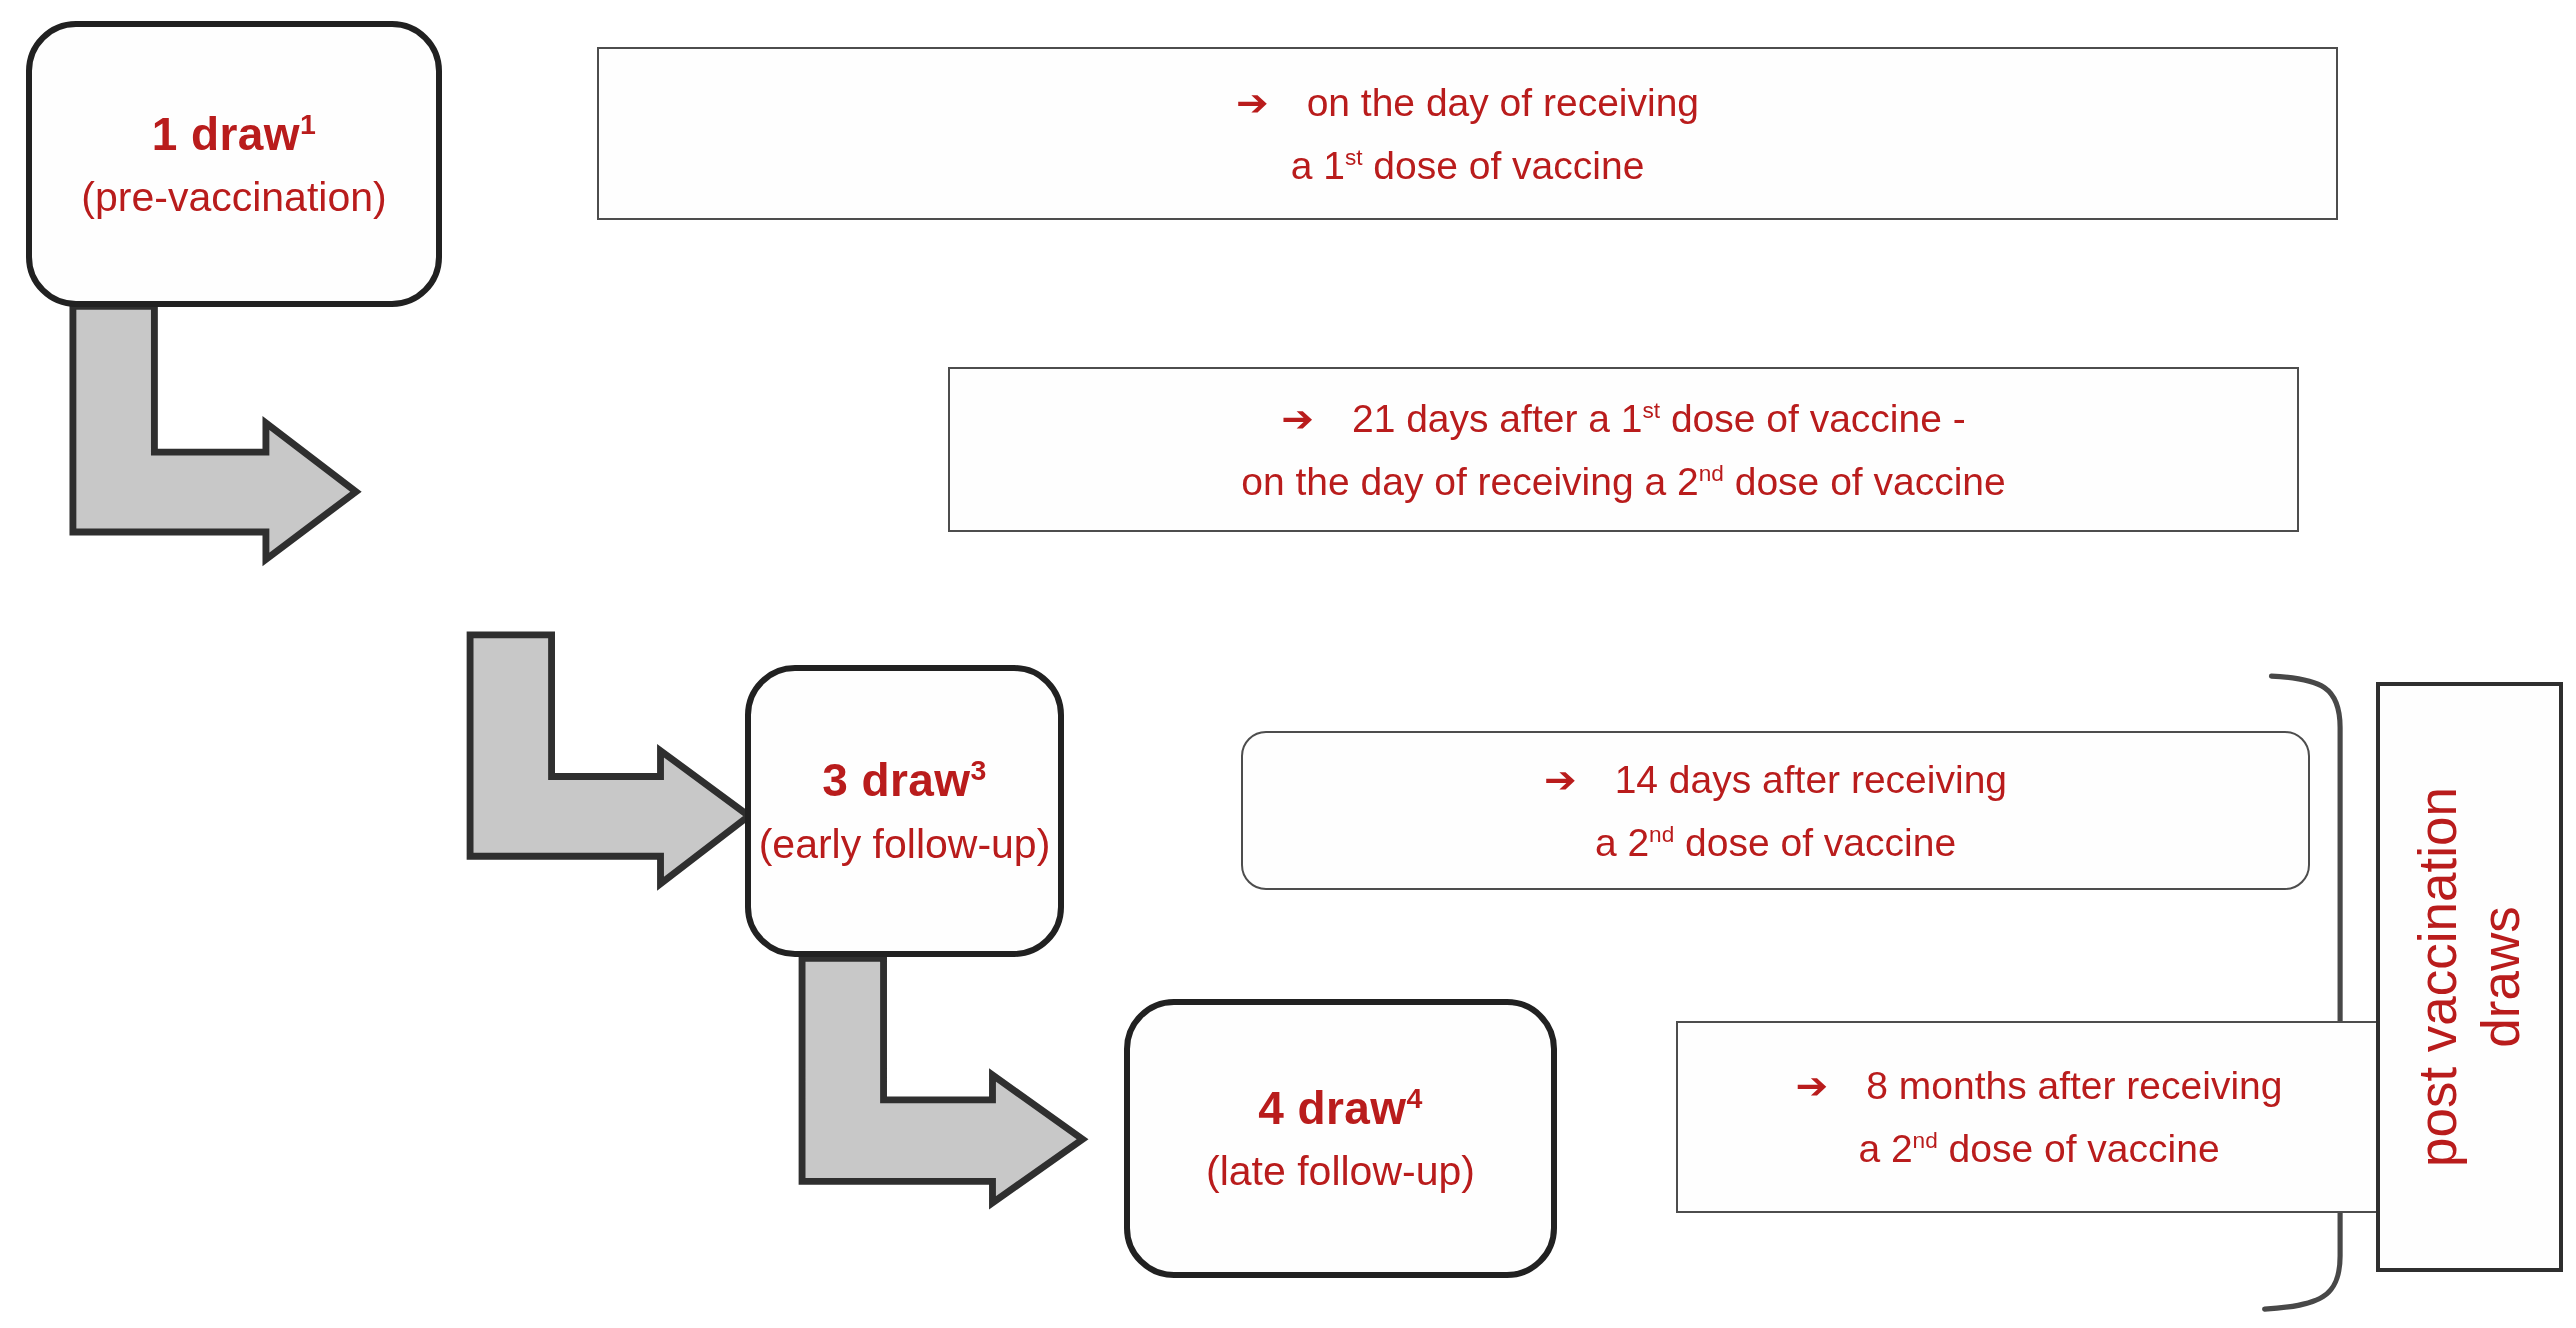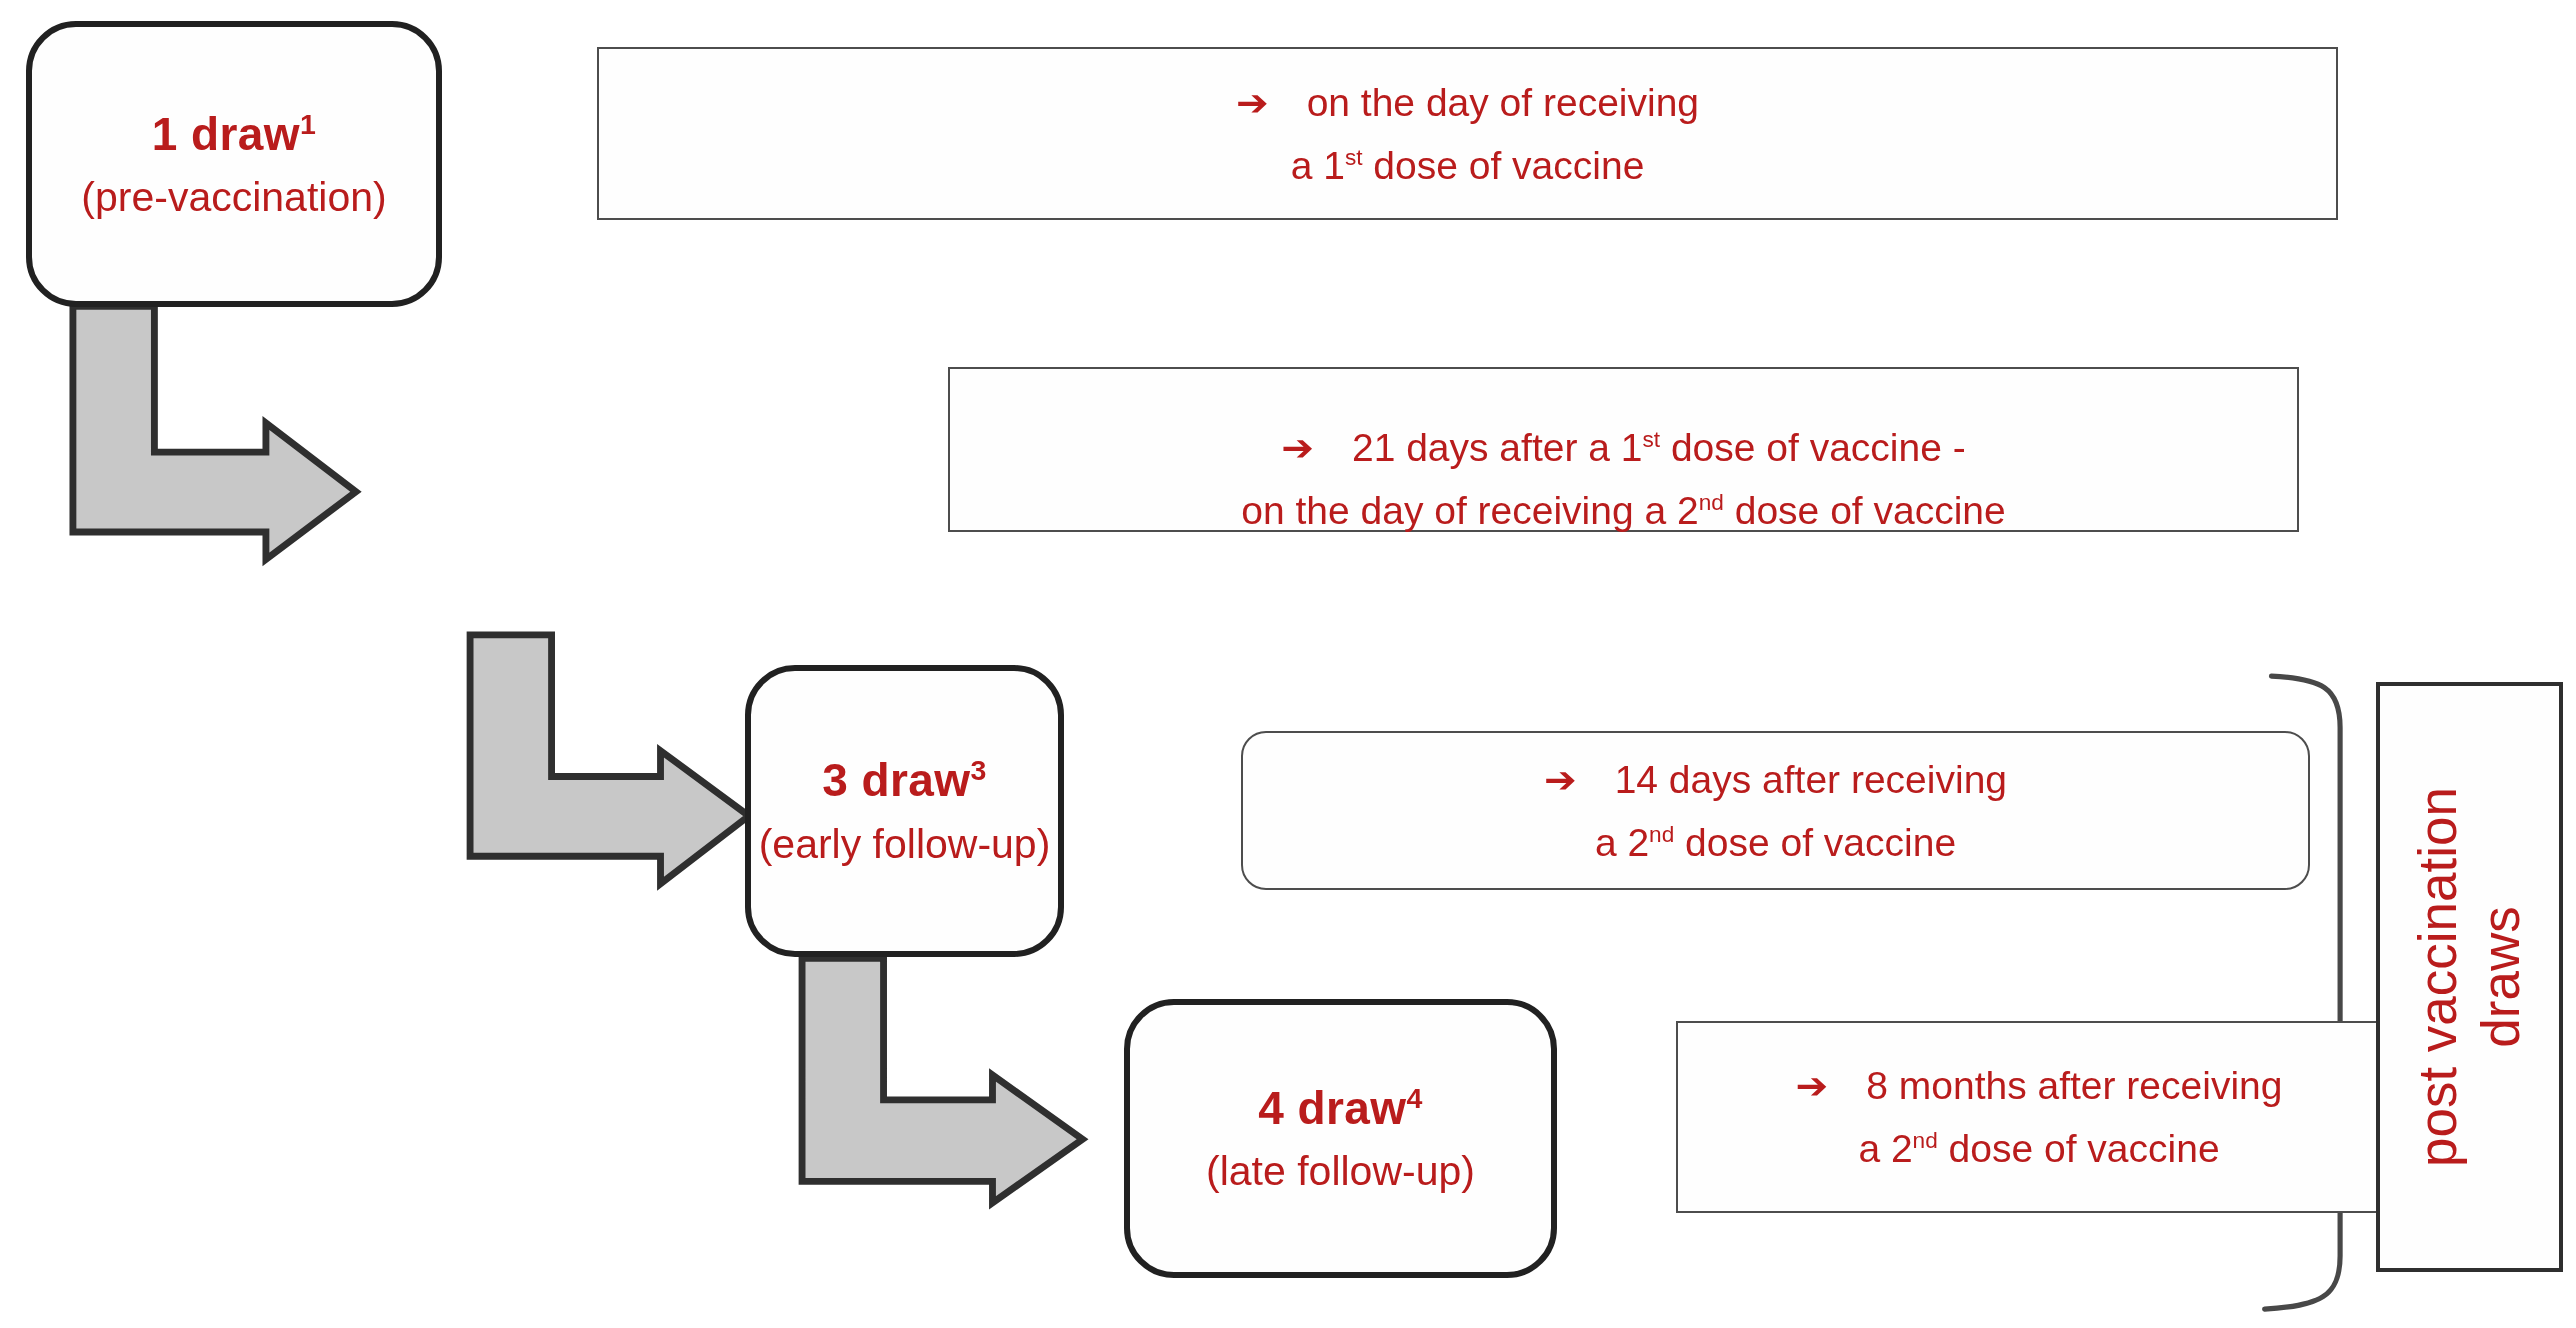--- a/index.html
+++ b/index.html
@@ -111,21 +111,21 @@
     <div class="title"><span>1 draw</span><sup>1</sup></div>
     <div class="subtitle">(pre-vaccination)</div>
   </div>
 
   <div class="timing-box" style="left:558px; top:47px; width:1741px; height:173px;margin-left:39px;">
     <span class="line"><span class="arrow-glyph">➔</span><span>on the day of receiving</span><sup></sup><span></span></span>
     <span class="line"><span>a 1</span><sup>st</sup><span> dose of vaccine</span></span>
   </div>
 
 
-  <div class="timing-box" style="left:948px; top:367px; width:1351px; height:165px;justify-content:flex-end;">
+  <div class="timing-box" style="left:948px; top:367px; width:1351px; height:165px;">
     <span class="line"><span class="arrow-glyph">➔</span><span>21 days after a 1</span><sup>st</sup><span> dose of vaccine -</span></span>
     <span class="line"><span>on the day of receiving a 2</span><sup>nd</sup><span> dose of vaccine</span></span>
   </div>
 
   <div class="draw-box" style="left:745px; top:665px; width:319px; height:292px;">
     <div class="title"><span>3 draw</span><sup>3</sup></div>
     <div class="subtitle">(early follow-up)</div>
   </div>
 
   <div class="timing-box" style="left:1241px; top:731px; width:1069px; height:159px;border-radius:25px;">

